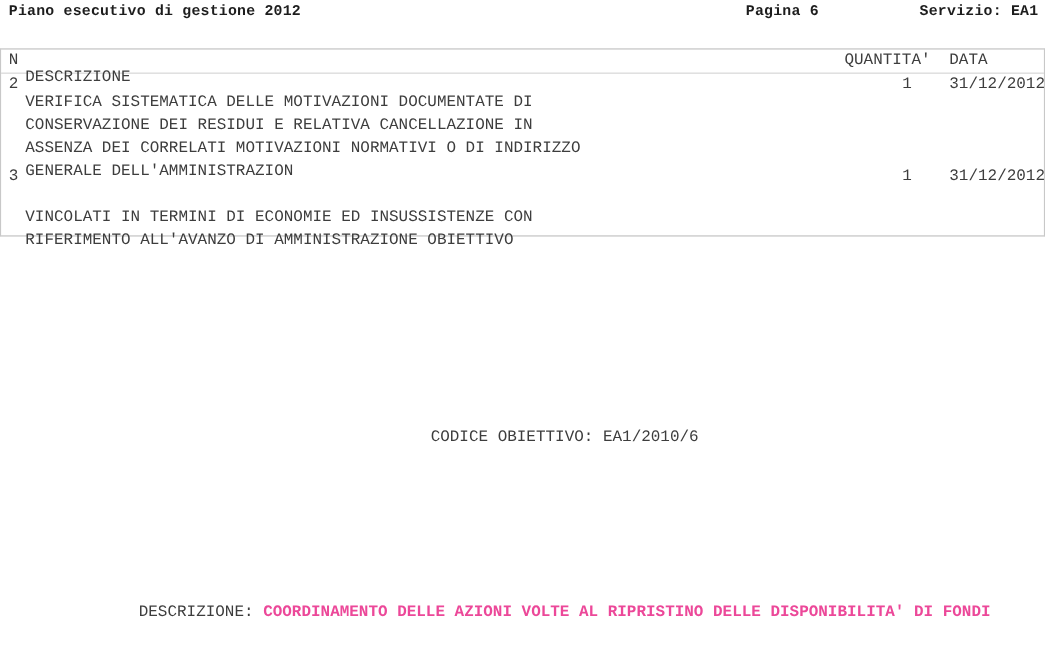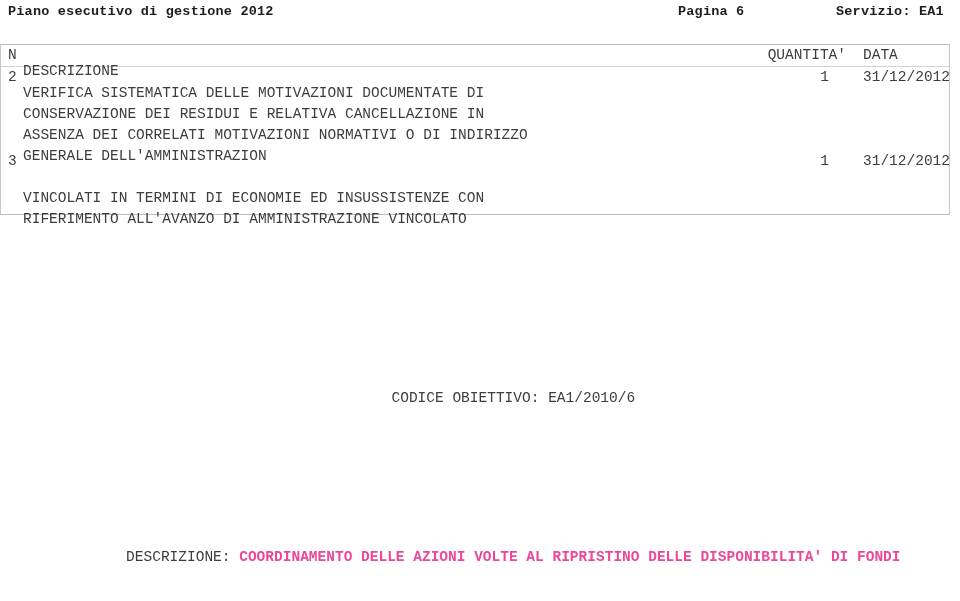--- a/index.html
+++ b/index.html
@@ -177,21 +177,21 @@
 
       <div class="row">
         <span class="col-n">3</span>
         <span class="col-qty">1</span>
         <span class="col-data">31/12/2012</span>
       </div>
       <div class="row">
         <span class="col-desc">VINCOLATI IN TERMINI DI ECONOMIE ED INSUSSISTENZE CON</span>
       </div>
       <div class="row">
-        <span class="col-desc">RIFERIMENTO ALL'AVANZO DI AMMINISTRAZIONE VINCOLATO</span>
+        <span class="col-desc">RIFERIMENTO ALL'AVANZO DI AMMINISTRAZIONE OBIETTIVO</span>
       </div>
 
     </div>
 
     <div class="block">
 
       <div class="spacer-lg"></div>
 
       <div class="line">
         <span>CODICE OBIETTIVO:</span><span>&nbsp;</span><span>EA1/2010/6</span>

